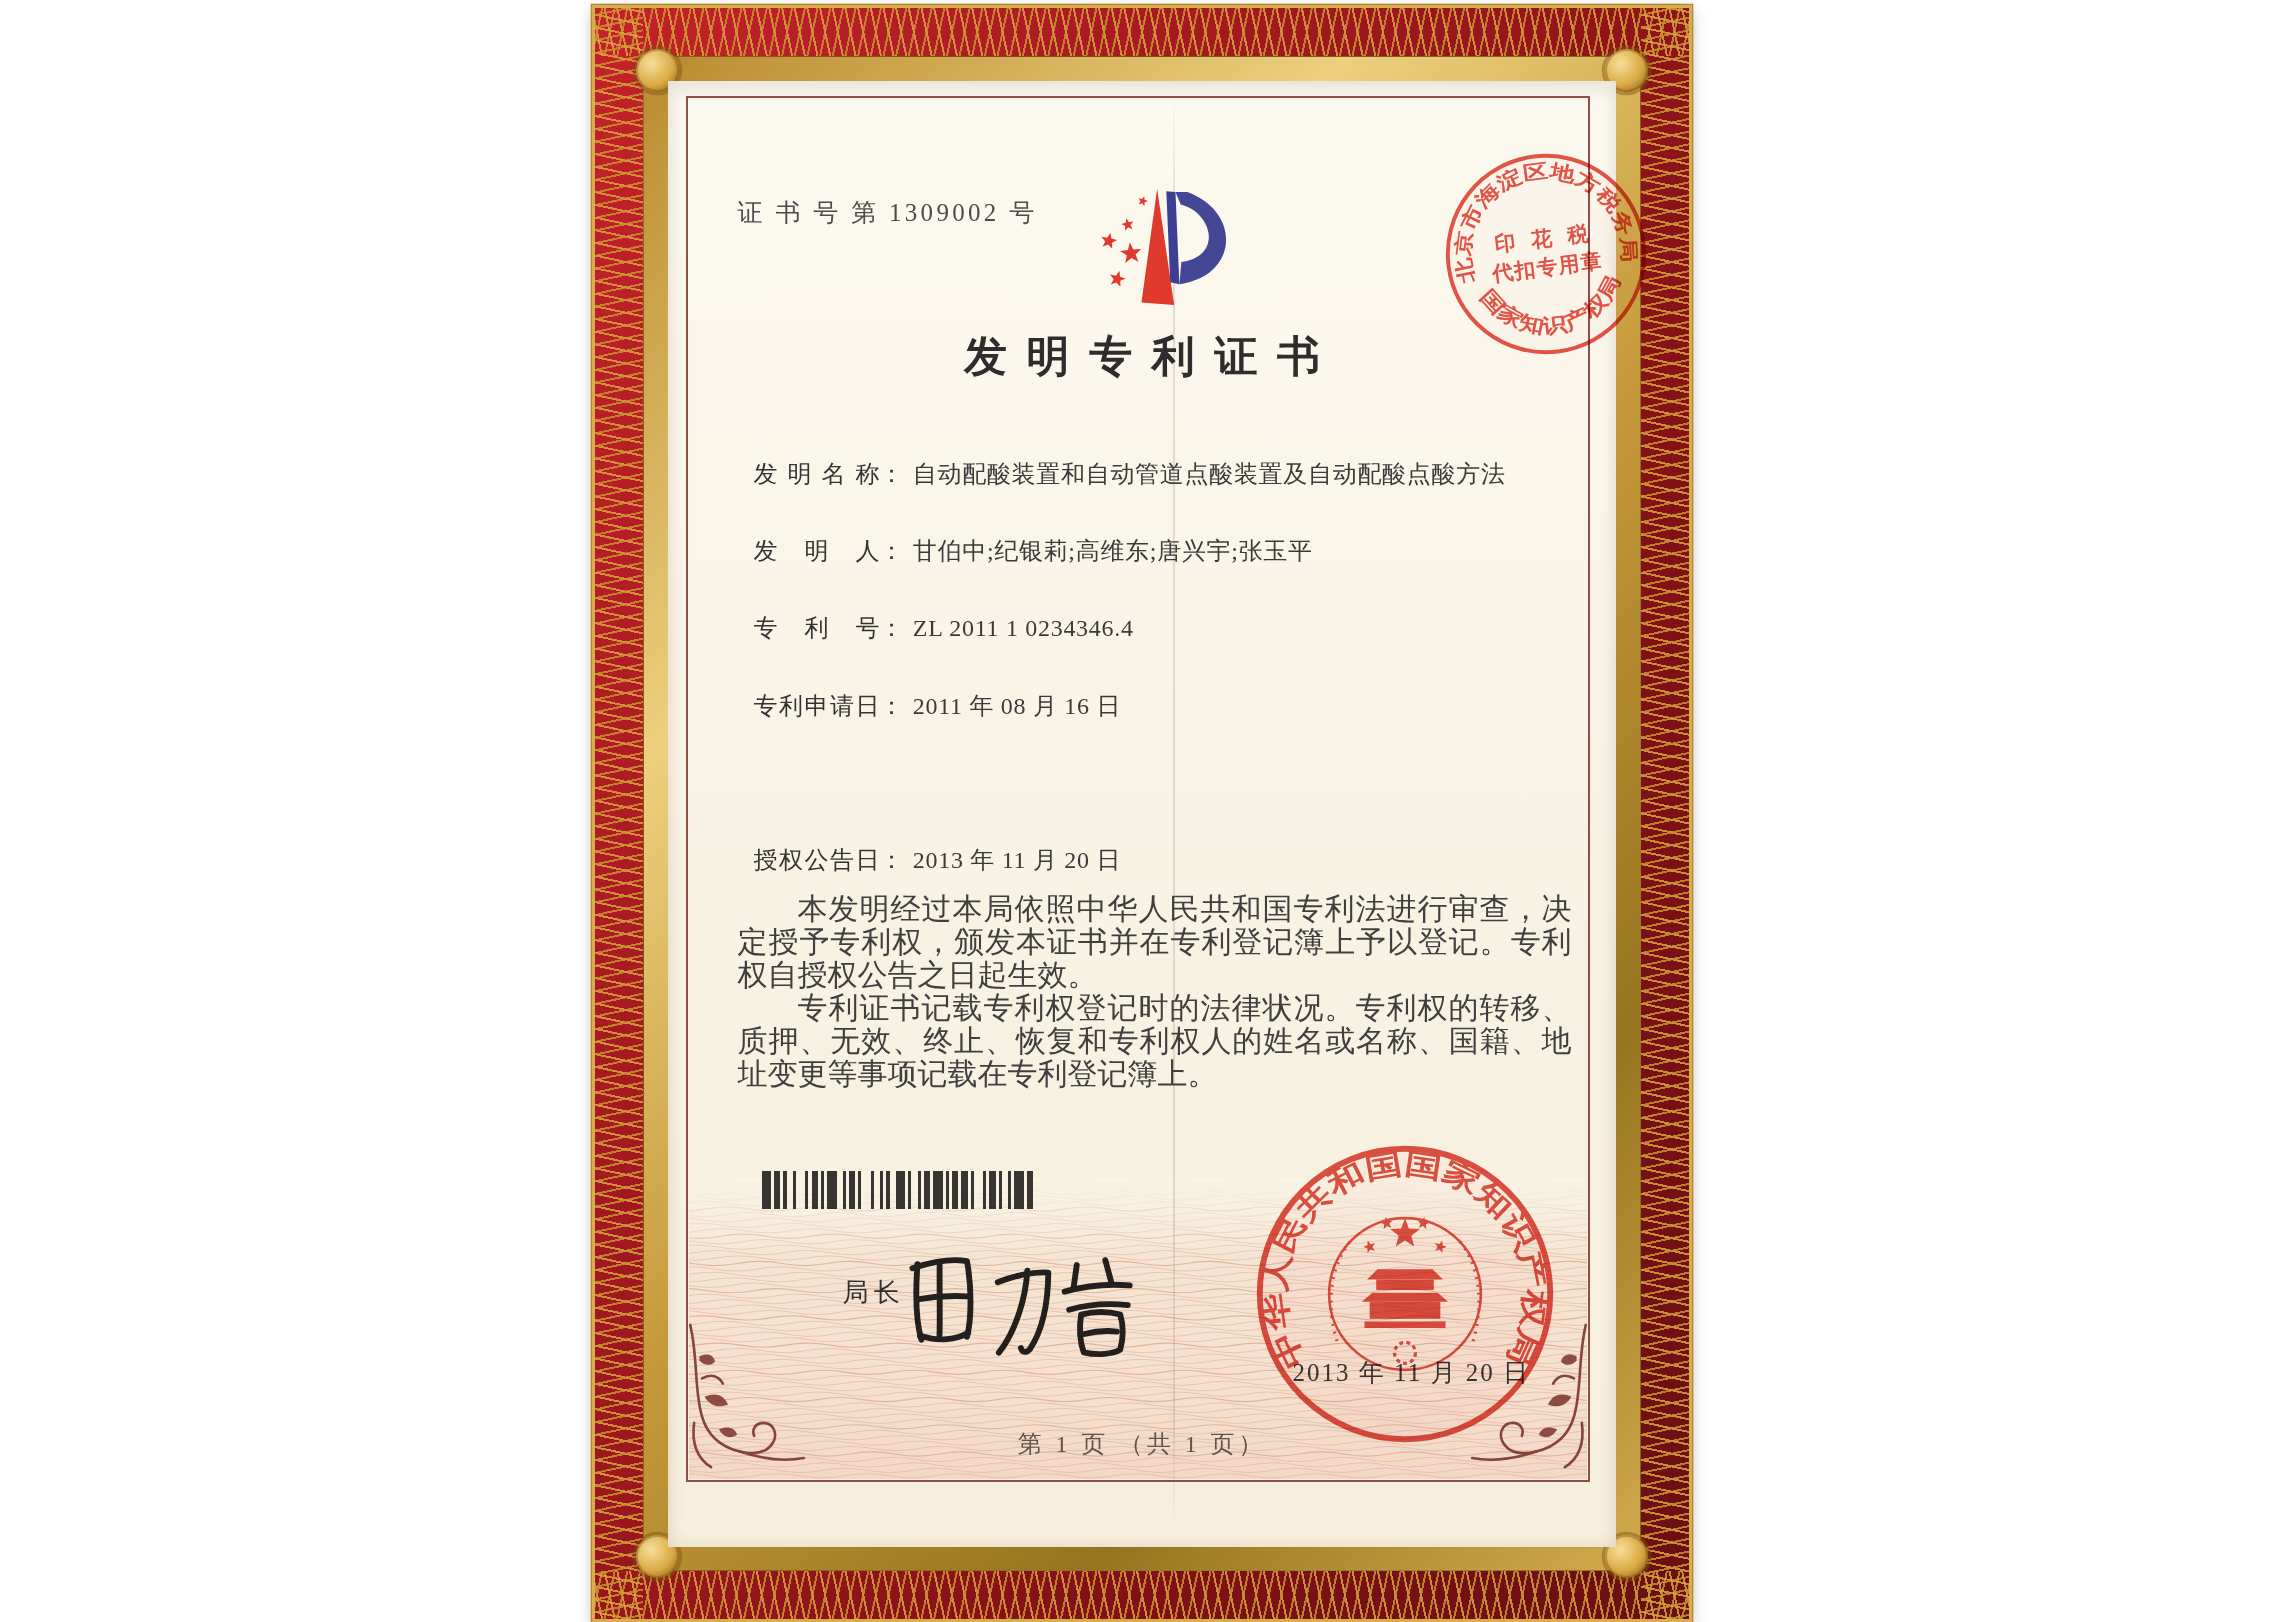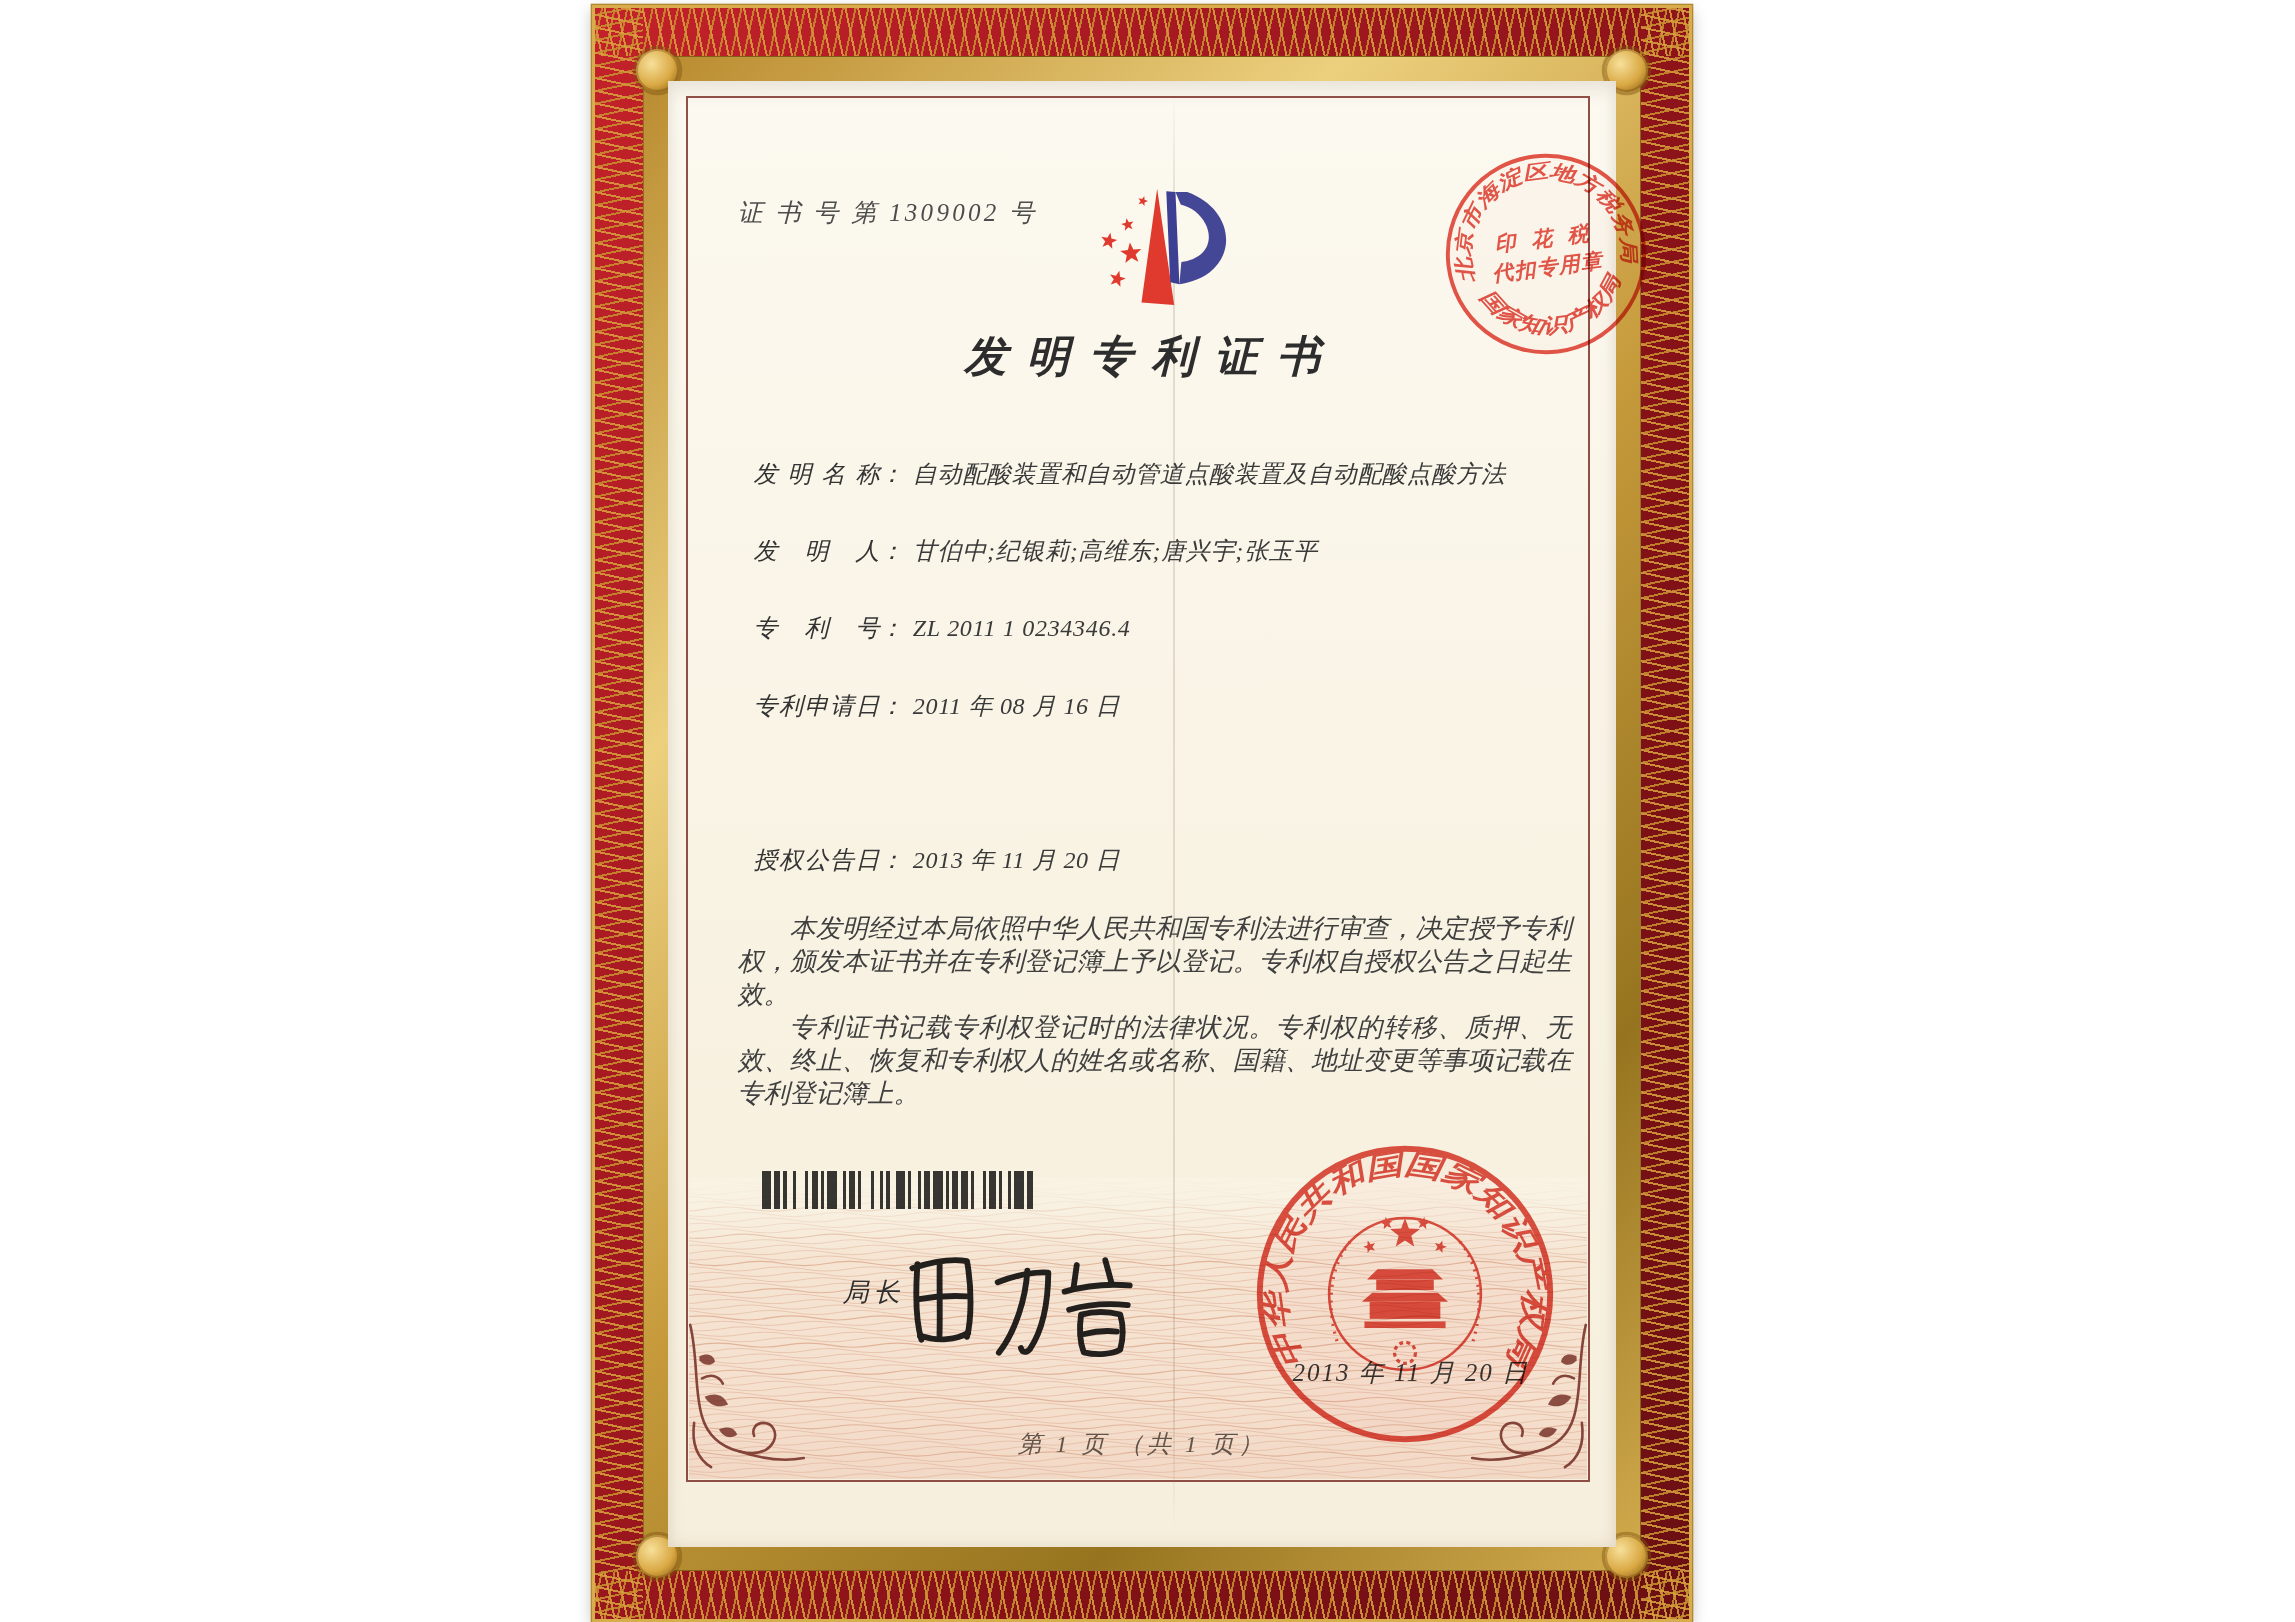--- a/index.html
+++ b/index.html
@@ -13,21 +13,21 @@
   .rope{position:absolute;opacity:.85;}
   .rope.top,.rope.bottom{left:0;right:0;height:48px;
         background:repeating-linear-gradient(78deg,transparent 0 5.9px,#daa33e 5.9px 7.9px,transparent 7.9px 12.4px),
                    repeating-linear-gradient(102deg,transparent 0 5.9px,#c9922f 5.9px 7.9px,transparent 7.9px 12.4px);}
   .rope.top{top:0;}.rope.bottom{bottom:0;}
   .rope.left,.rope.right{top:0;bottom:0;width:48px;
         background:repeating-linear-gradient(12deg,transparent 0 5.9px,#daa33e 5.9px 7.9px,transparent 7.9px 12.4px),
                    repeating-linear-gradient(168deg,transparent 0 5.9px,#c9922f 5.9px 7.9px,transparent 7.9px 12.4px);}
   .rope.left{left:0;}.rope.right{right:0;}
   .goldband{position:absolute;inset:48px;border:0.7px solid rgba(90,60,5,.55);
-        background:linear-gradient(135deg,#b98a2e,#ecd07e 28%,#c69a3b 52%,#96741f 78%,#d3ab4e);font-style:italic;}
+        background:linear-gradient(135deg,#b98a2e,#ecd07e 28%,#c69a3b 52%,#96741f 78%,#d3ab4e);}
   .knot{position:absolute;width:43px;height:43px;border-radius:50%;
         background:radial-gradient(circle at 36% 34%,#f7e09a,#d9a843 55%,#8a5d14 92%);
         box-shadow:0 0 0 3.3px rgba(125,85,15,.45),inset 0 0 0 2px rgba(110,70,10,.35);}
   .knot.tl{left:-7.9px;top:-7.9px}.knot.tr{right:-7.9px;top:-7.9px}
   .knot.bl{left:-7.9px;bottom:-7.9px}.knot.br{right:-7.9px;bottom:-7.9px}
 
   
   .page{position:absolute;inset:23.6px;
         background:linear-gradient(180deg,#fcf9f0 0%,#f8f2e2 60%,#f7efdd 100%);
         box-shadow:inset 0 9.2px 18.3px rgba(80,50,20,.10),inset 0 -5.2px 13px rgba(80,50,20,.06);}
@@ -49,22 +49,22 @@
   
   .cert-number{position:absolute;left:70px;top:115px;font-size:25px;letter-spacing:3.3px;color:#4c4c4c;white-space:nowrap;}
   .logo{position:absolute;left:412px;top:105px;}
   .page-title{position:absolute;left:0;right:0;top:247px;text-align:center;
         font-size:43px;font-weight:600;letter-spacing:19.6px;text-indent:19.6px;color:#2d2d2d;white-space:nowrap;}
   .row{position:absolute;left:86px;font-size:24px;color:#333;white-space:nowrap;}
   .row .lab{display:inline-block;width:126px;text-align:justify;text-align-last:justify;vertical-align:bottom;}
   .row .colon{margin-right:9.2px;}
   .row .val{letter-spacing:0.7px;color:#3a3a3a;}
   .r1{top:377px}.r2{top:454px}.r3{top:531px}.r4{top:609px}.r5{top:686px}.r6{top:763px}
-  .paras{position:absolute;left:70px;top:811px;width:834px;font-size:26px;line-height:33px;
-        text-align:justify;color:#3f3f3f;margin-top:20px;}
+  .paras{position:absolute;left:70px;top:811px;width:834px;font-size:30px;line-height:33px;
+        text-align:justify;color:#3f3f3f;}
   .paras p{margin:0;text-indent:2em;}
   .barcode{position:absolute;left:94px;top:1090px;height:38px;font-size:0;mix-blend-mode:multiply;opacity:.88;white-space:nowrap;}
   .barcode span{display:inline-block;height:38px;background:#1c1c1c;}
   .director{position:absolute;left:175px;top:1194px;font-size:26px;color:#2f2f2f;letter-spacing:5.2px;}
   .signature{position:absolute;left:232px;top:1152px;mix-blend-mode:multiply;}
   .seal-tax{position:absolute;left:770px;top:65px;mix-blend-mode:multiply;opacity:.92;transform:rotate(-7deg);}
   .seal-main{position:absolute;left:580px;top:1056px;mix-blend-mode:multiply;opacity:.93;}
   .issue-date{position:absolute;left:625px;top:1275px;font-size:25px;letter-spacing:2px;color:#3b3b3b;
         mix-blend-mode:multiply;white-space:nowrap;}
   .page-footer{position:absolute;left:0;right:0;top:1347px;text-align:center;font-size:24px;

